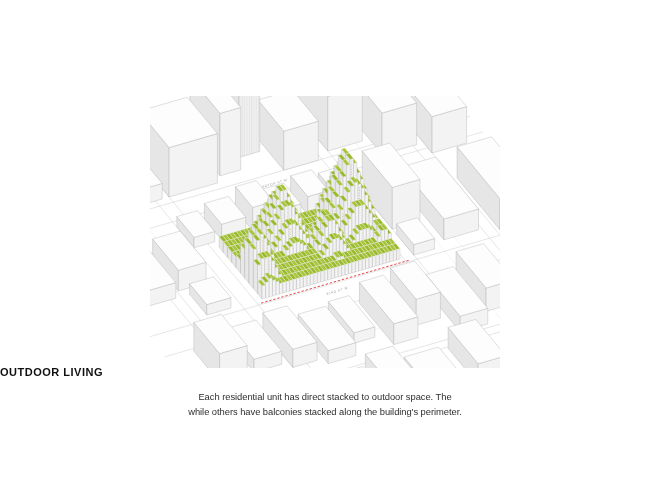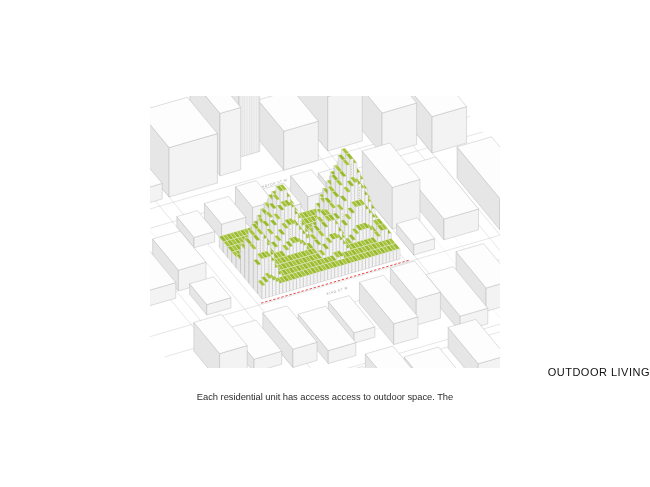--- a/index.html
+++ b/index.html
@@ -1,20 +1,20 @@
 <!DOCTYPE html>
 <html><head>
 <meta charset="utf-8">
 <style>
   html,body{margin:0;padding:0;background:#ffffff;}
   .page{position:relative;width:650px;height:487px;background:#ffffff;overflow:hidden;
         font-family:"Liberation Sans",sans-serif;}
   #drawing{position:absolute;left:150px;top:96px;width:350px;height:272px;overflow:hidden;}
-  .title{position:absolute;top:366px;left:0;width:650px;text-align:right;
-         font-size:11px;font-weight:normal;letter-spacing:0.5px;color:#101010;}
+  .title{position:absolute;top:366px;left:0;width:650px;text-align:left;
+         font-size:11px;font-weight:bold;letter-spacing:0.5px;color:#101010;}
   .body{position:absolute;top:389px;left:0;width:650px;text-align:center;
         font-size:9.4px;line-height:15.3px;color:#2e2e2e;letter-spacing:-0.05px;}
   svg text{font-family:"Liberation Sans",sans-serif;}
 </style>
 </head>
 <body>
 
 <div class="page">
 
   <svg id="drawing" viewBox="0 0 350 272">
@@ -1401,16 +1401,17 @@
         <polygon points="146.30,280.60 173.90,272.60 204.00,309.00 176.40,317.00" fill="#fdfdfd" stroke="#a5a5a5" stroke-width="0.35" stroke-linejoin="round"></polygon>
         <polygon points="43.80,226.40 69.60,257.60 69.60,286.20 43.80,255.00" fill="#e6e6e6" stroke="#a5a5a5" stroke-width="0.35" stroke-linejoin="round"></polygon>
         <polygon points="69.60,257.60 97.20,249.60 97.20,278.20 69.60,286.20" fill="#f3f3f3" stroke="#a5a5a5" stroke-width="0.35" stroke-linejoin="round"></polygon>
         <polygon points="43.80,226.40 71.40,218.40 97.20,249.60 69.60,257.60" fill="#fdfdfd" stroke="#a5a5a5" stroke-width="0.35" stroke-linejoin="round"></polygon>
       </g>
   </svg>
 
   <div class="title">OUTDOOR LIVING</div>
 
   <div class="body">
-    <div>Each residential unit has access access to outdoor space. The</div>
+    <div>Each residential unit has direct stacked to outdoor space. The</div>
+    <div>while others have balconies stacked along the building's perimeter.</div>
   </div>
 
 </div>
 
 </body></html>

